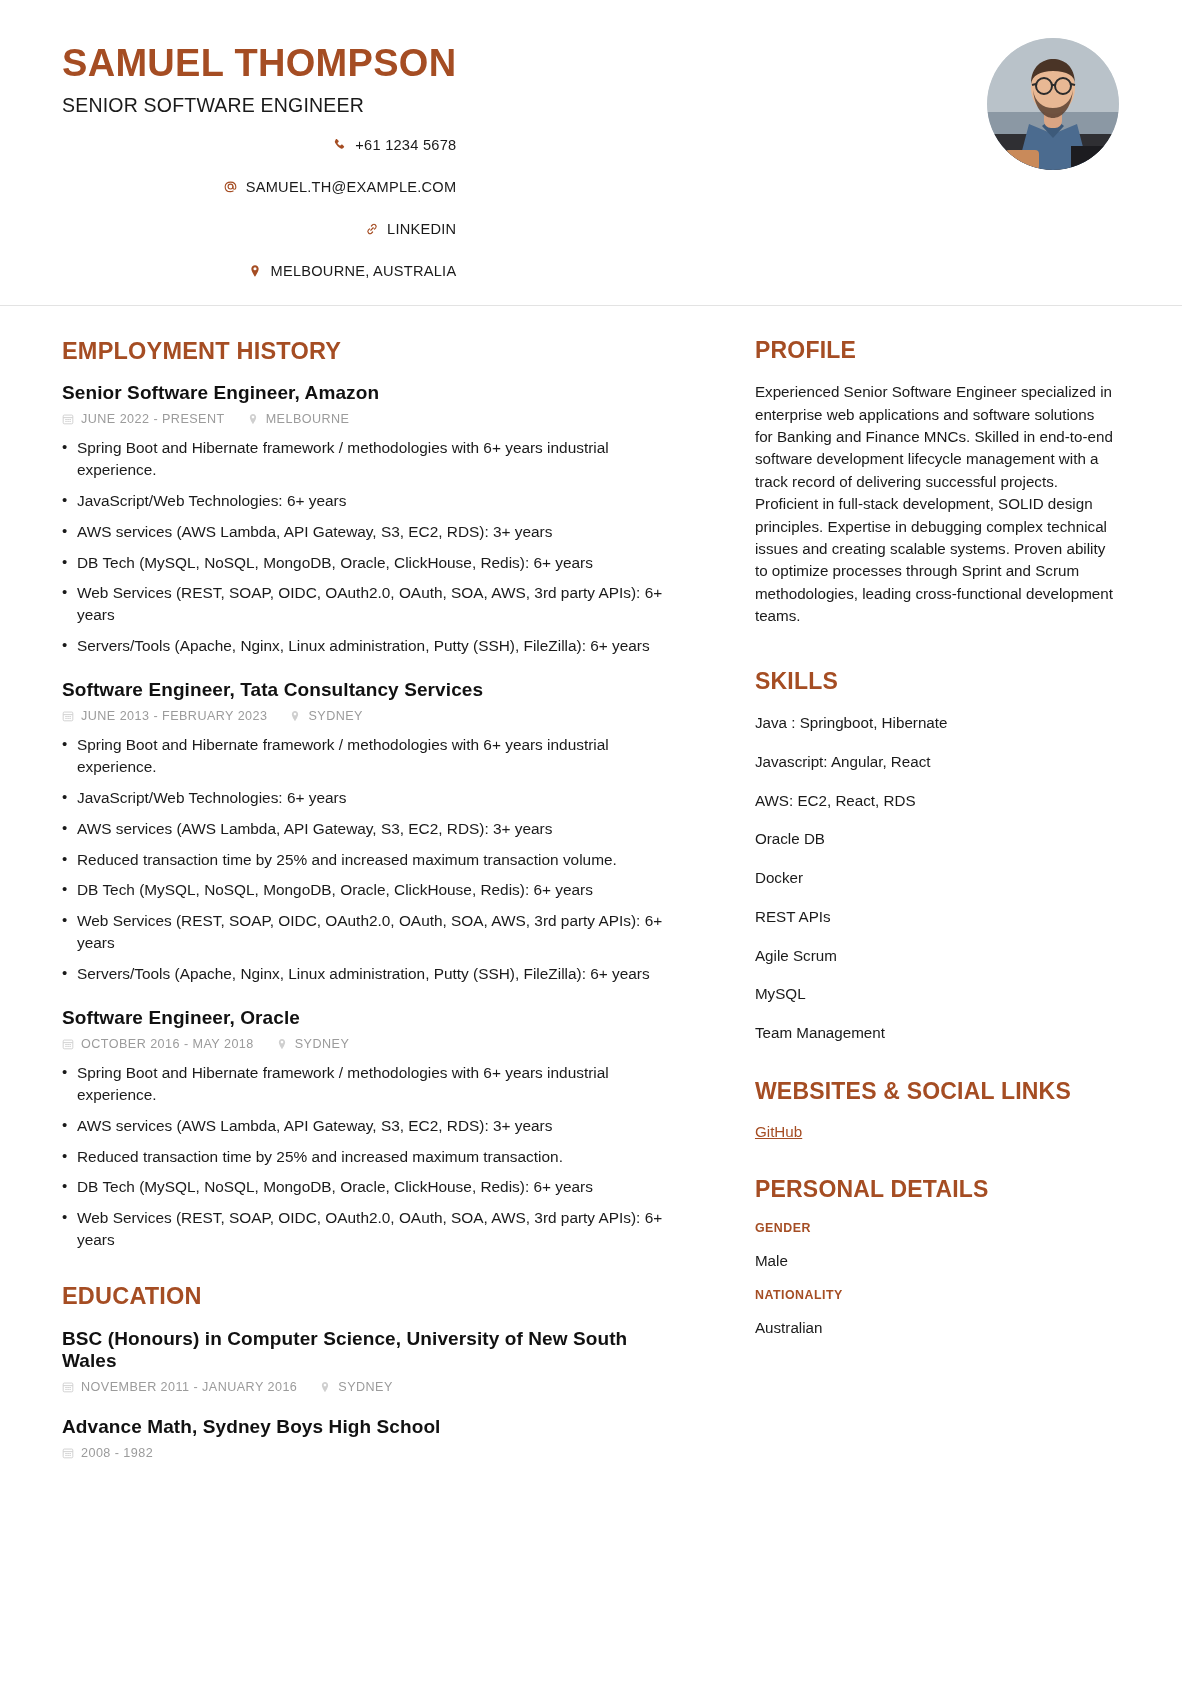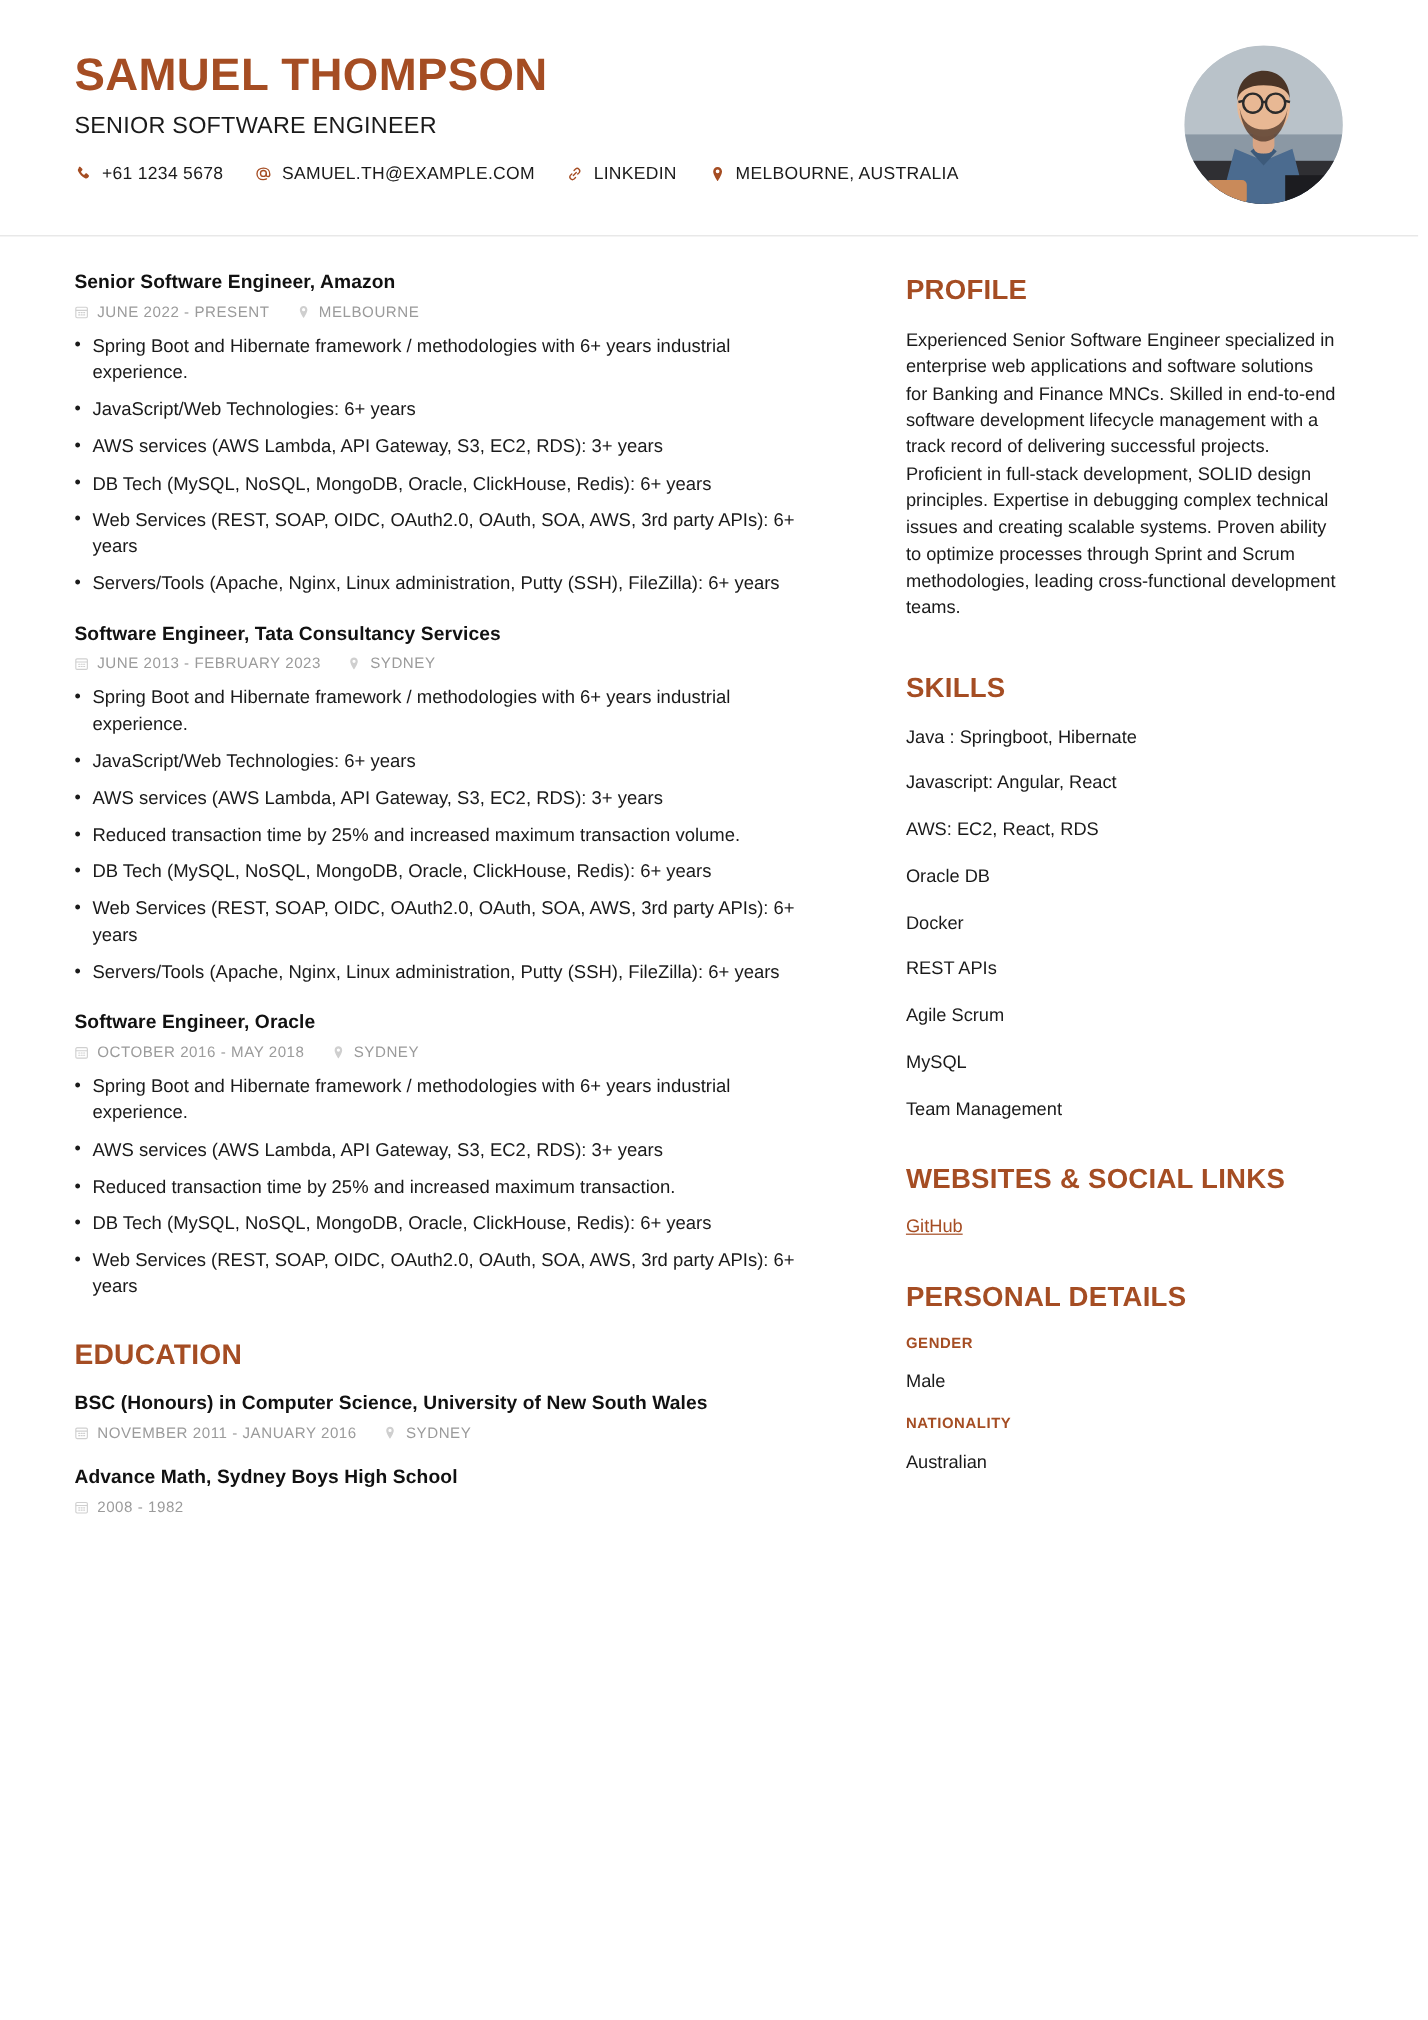--- a/index.html
+++ b/index.html
@@ -51,20 +51,21 @@
     margin-top: 9px;
     font-weight: 400;
   }
 
   .contact-row {
     display: flex;
     align-items: flex-end;
     gap: 26px;
     margin-top: 20px;
     flex-wrap: nowrap;
+    flex-direction: column;
   }
 
   .contact-item {
     display: flex;
     align-items: center;
     gap: 8px;
     font-size: 14.6px;
     color: #1a1a1a;
     letter-spacing: 0.25px;
     white-space: nowrap;
@@ -117,21 +118,21 @@
     margin-bottom: 16px;
   }
 
   .section-title.side { font-size: 23px; }
 
   .section { margin-bottom: 26px; }
 
   .entry { margin-bottom: 22px; }
 
   .entry-title {
-    font-size: 16px;
+    font-size: 19px;
     font-weight: bold;
     color: #111111;
     letter-spacing: 0.1px;
     margin-bottom: 8px;
   }
 
   .entry-meta {
     display: flex;
     align-items: center;
     gap: 22px;
@@ -307,20 +308,21 @@
         </svg>
       </div>
     </div>
   </div>
 
   <div class="body">
 
     <div class="col-main">
 
       <div class="section">
+        <div class="section-title">EMPLOYMENT HISTORY</div>
 
         <div class="entry">
           <div class="entry-title">Senior Software Engineer, Amazon</div>
           <div class="entry-meta">
             <div class="meta-item">
               <span class="ic">
                 <svg viewBox="0 0 14 14" width="12" height="12" fill="none" stroke="currentColor" stroke-width="1.1">
                   <rect x="1.4" y="2.4" width="11.2" height="10.2" rx="1.2"></rect>
                   <path d="M1.4 5.4h11.2"></path>
                   <path d="M4.2 7.6h1M6.6 7.6h1M9 7.6h1M4.2 9.8h1M6.6 9.8h1M9 9.8h1" stroke-linecap="round"></path>

